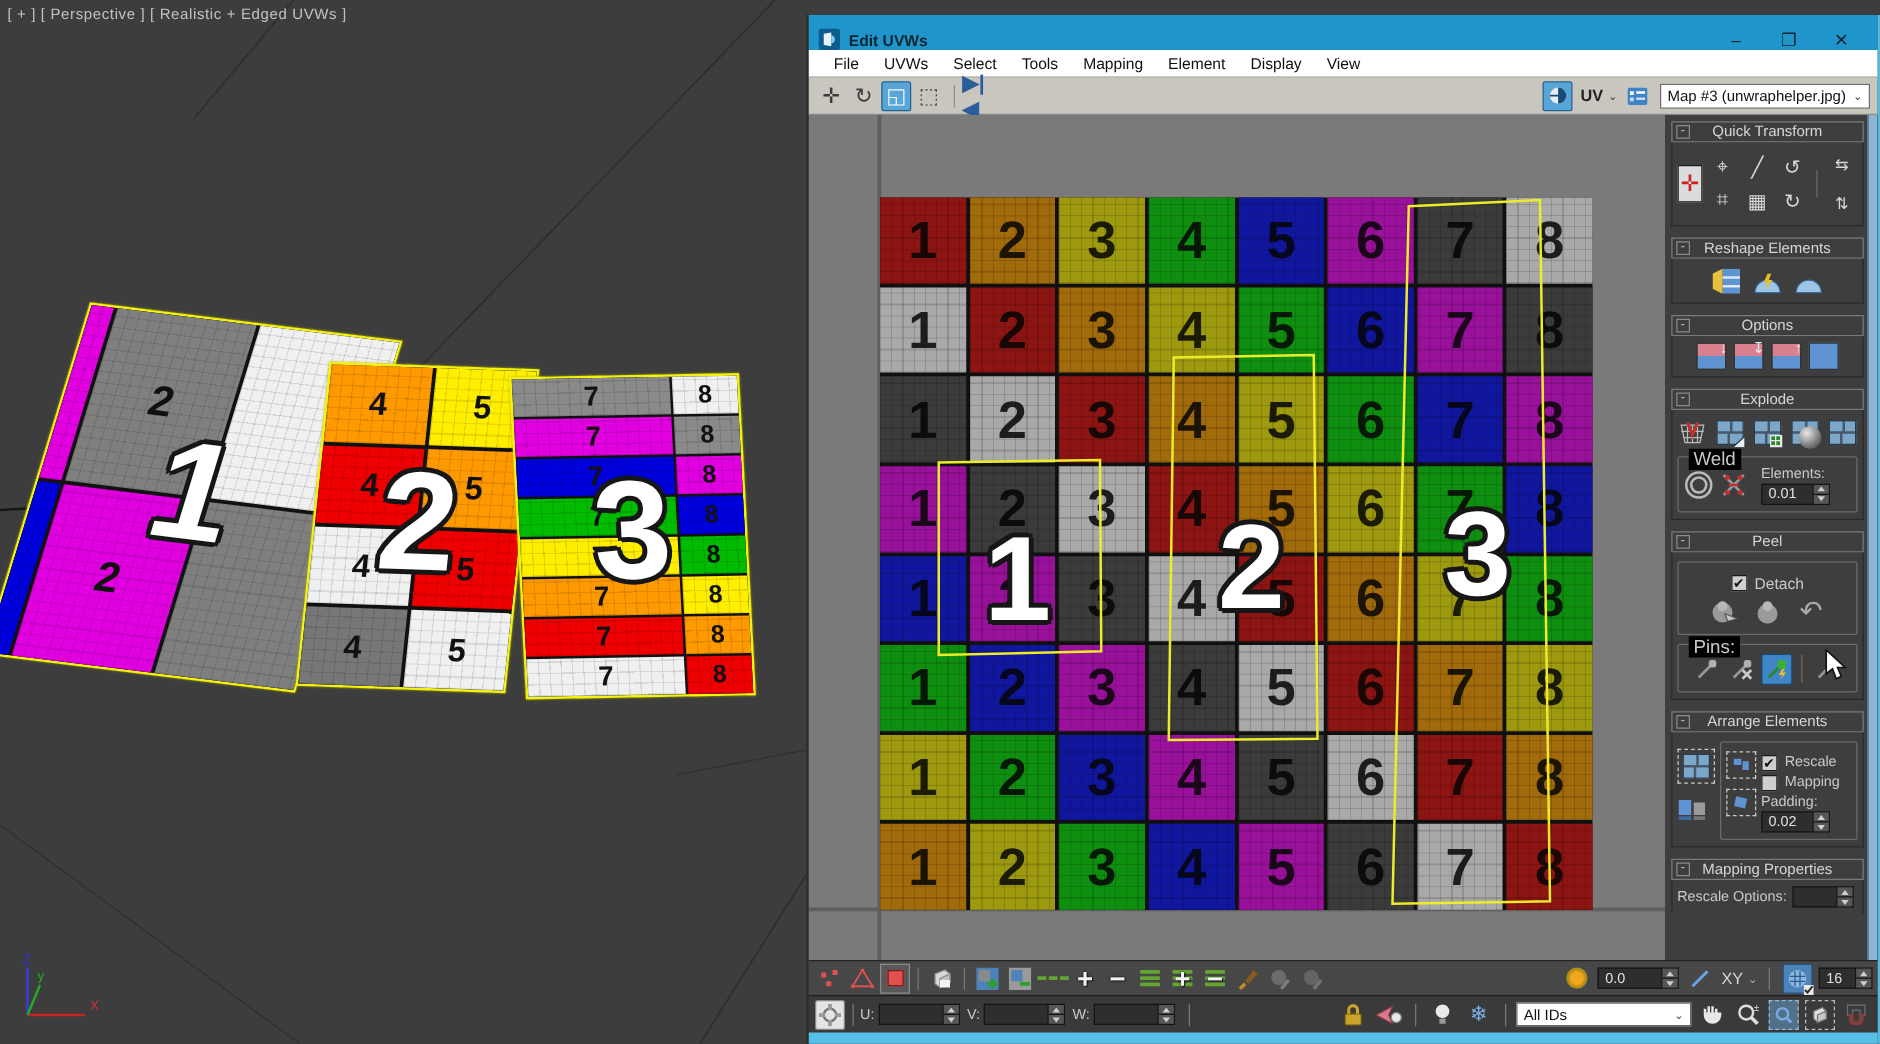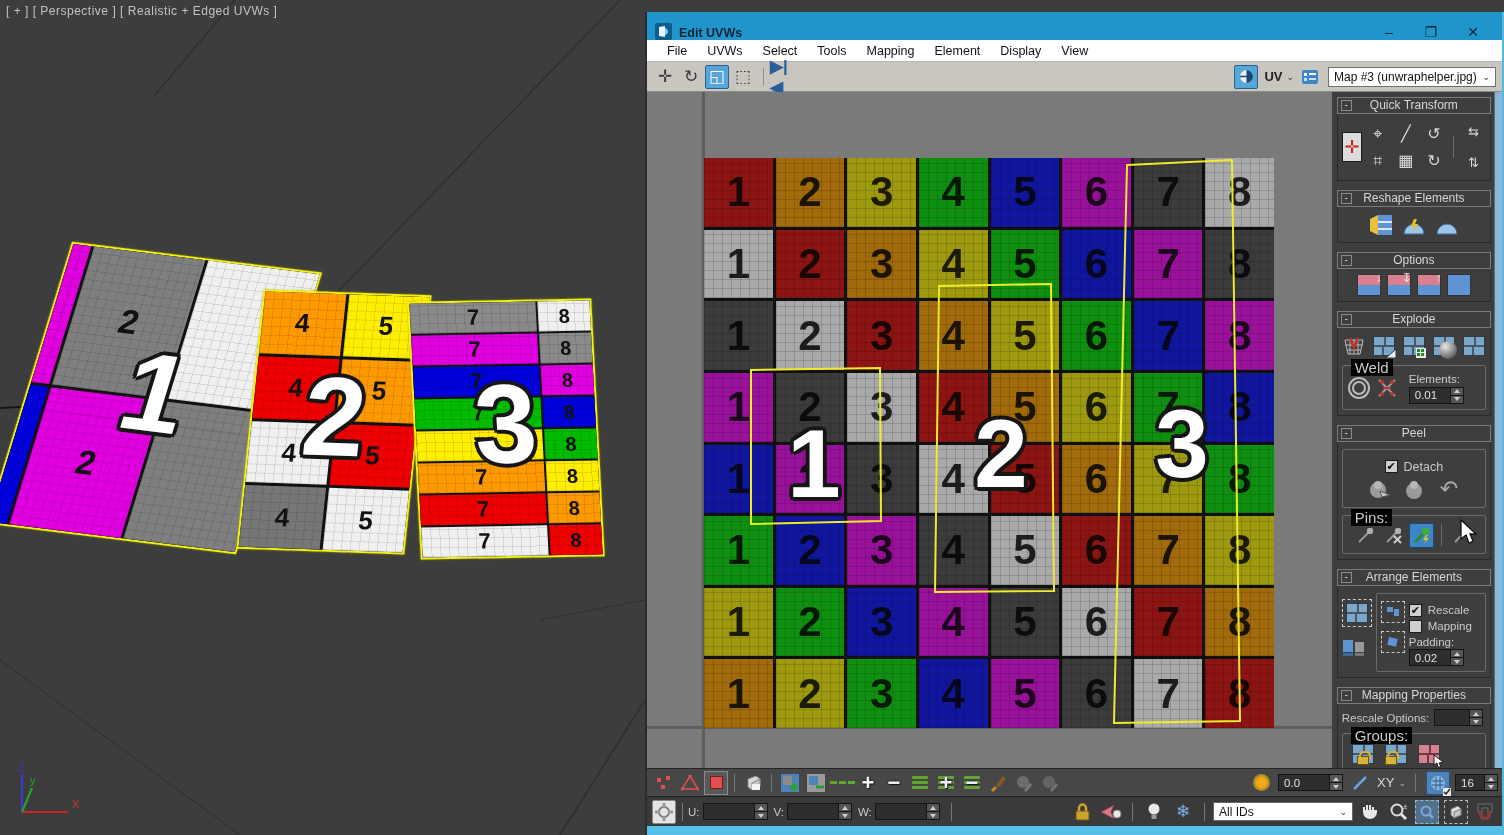--- a/index.html
+++ b/index.html
@@ -661,43 +661,20 @@
               <div class="spin-btns">
                   <div>
                     <i class="tri-up"></i>
                   </div>
                   <div>
                     <i class="tri-down"></i>
                   </div>
                 </div>
             </div>
           </div>
-          <div class="groupbox">
-            <span class="groupbox-label">Groups:</span>
-            <div class="icon-row" style="justify-content:flex-start; gap:8px; padding-left:4px;">
-              <div class="p-icon">
-                  <div class="tile-blue"></div>
-                  <span class="padlock"></span>
-                </div>
-              <div class="p-icon">
-                  <div class="tile-blue"></div>
-                  <span class="padlock" style="left:30%;"></span>
-                </div>
-              <div class="p-icon">
-                <div class="tile-blue" style="background:
-                  linear-gradient(#d9808f 0 0) 0 0/10px 8px no-repeat,
-                  linear-gradient(#d9808f 0 0) 12px 0/10px 8px no-repeat,
-                  linear-gradient(#d9808f 0 0) 0 10px/8px 10px no-repeat,
-                  linear-gradient(#d9808f 0 0) 10px 10px/12px 10px no-repeat, #6a3a42;"></div>
-                <svg width="11" height="14" style="position:absolute;right:-2px;bottom:-2px;">
-                    <path d="M1 1 L10 8 L6 9 L8 13 L5 13 L4 9 L1 11 Z" fill="#fff" stroke="#222"></path>
-                  </svg>
-              </div>
-            </div>
-          </div>
         </div>
       </div>
 
       <div class="panel-scrollbar"></div>
     </div>
   </div>
 
   <div class="bottom-bar1">
     <div class="bb-icon mode-btn">
       <svg width="16" height="16">

